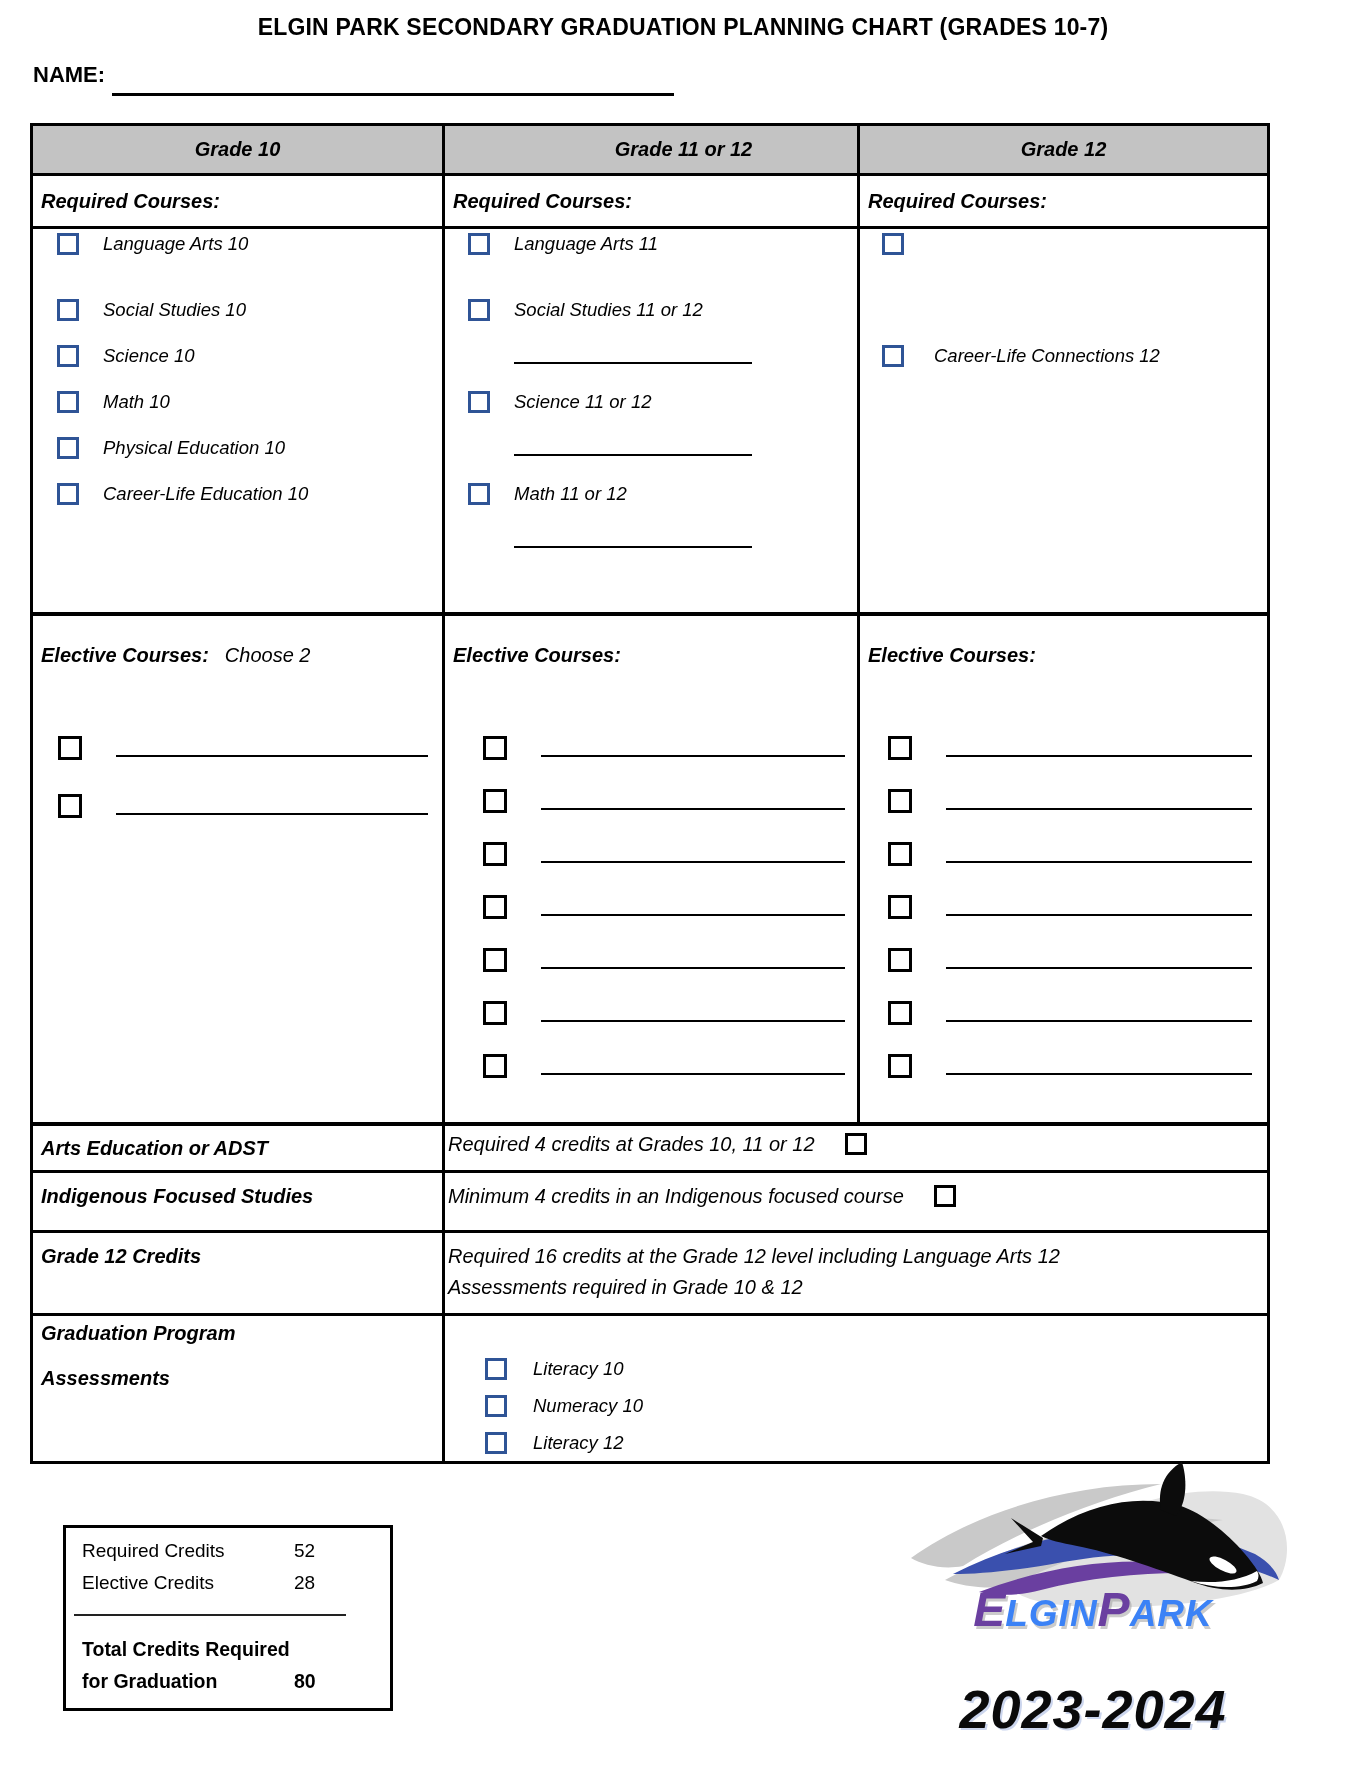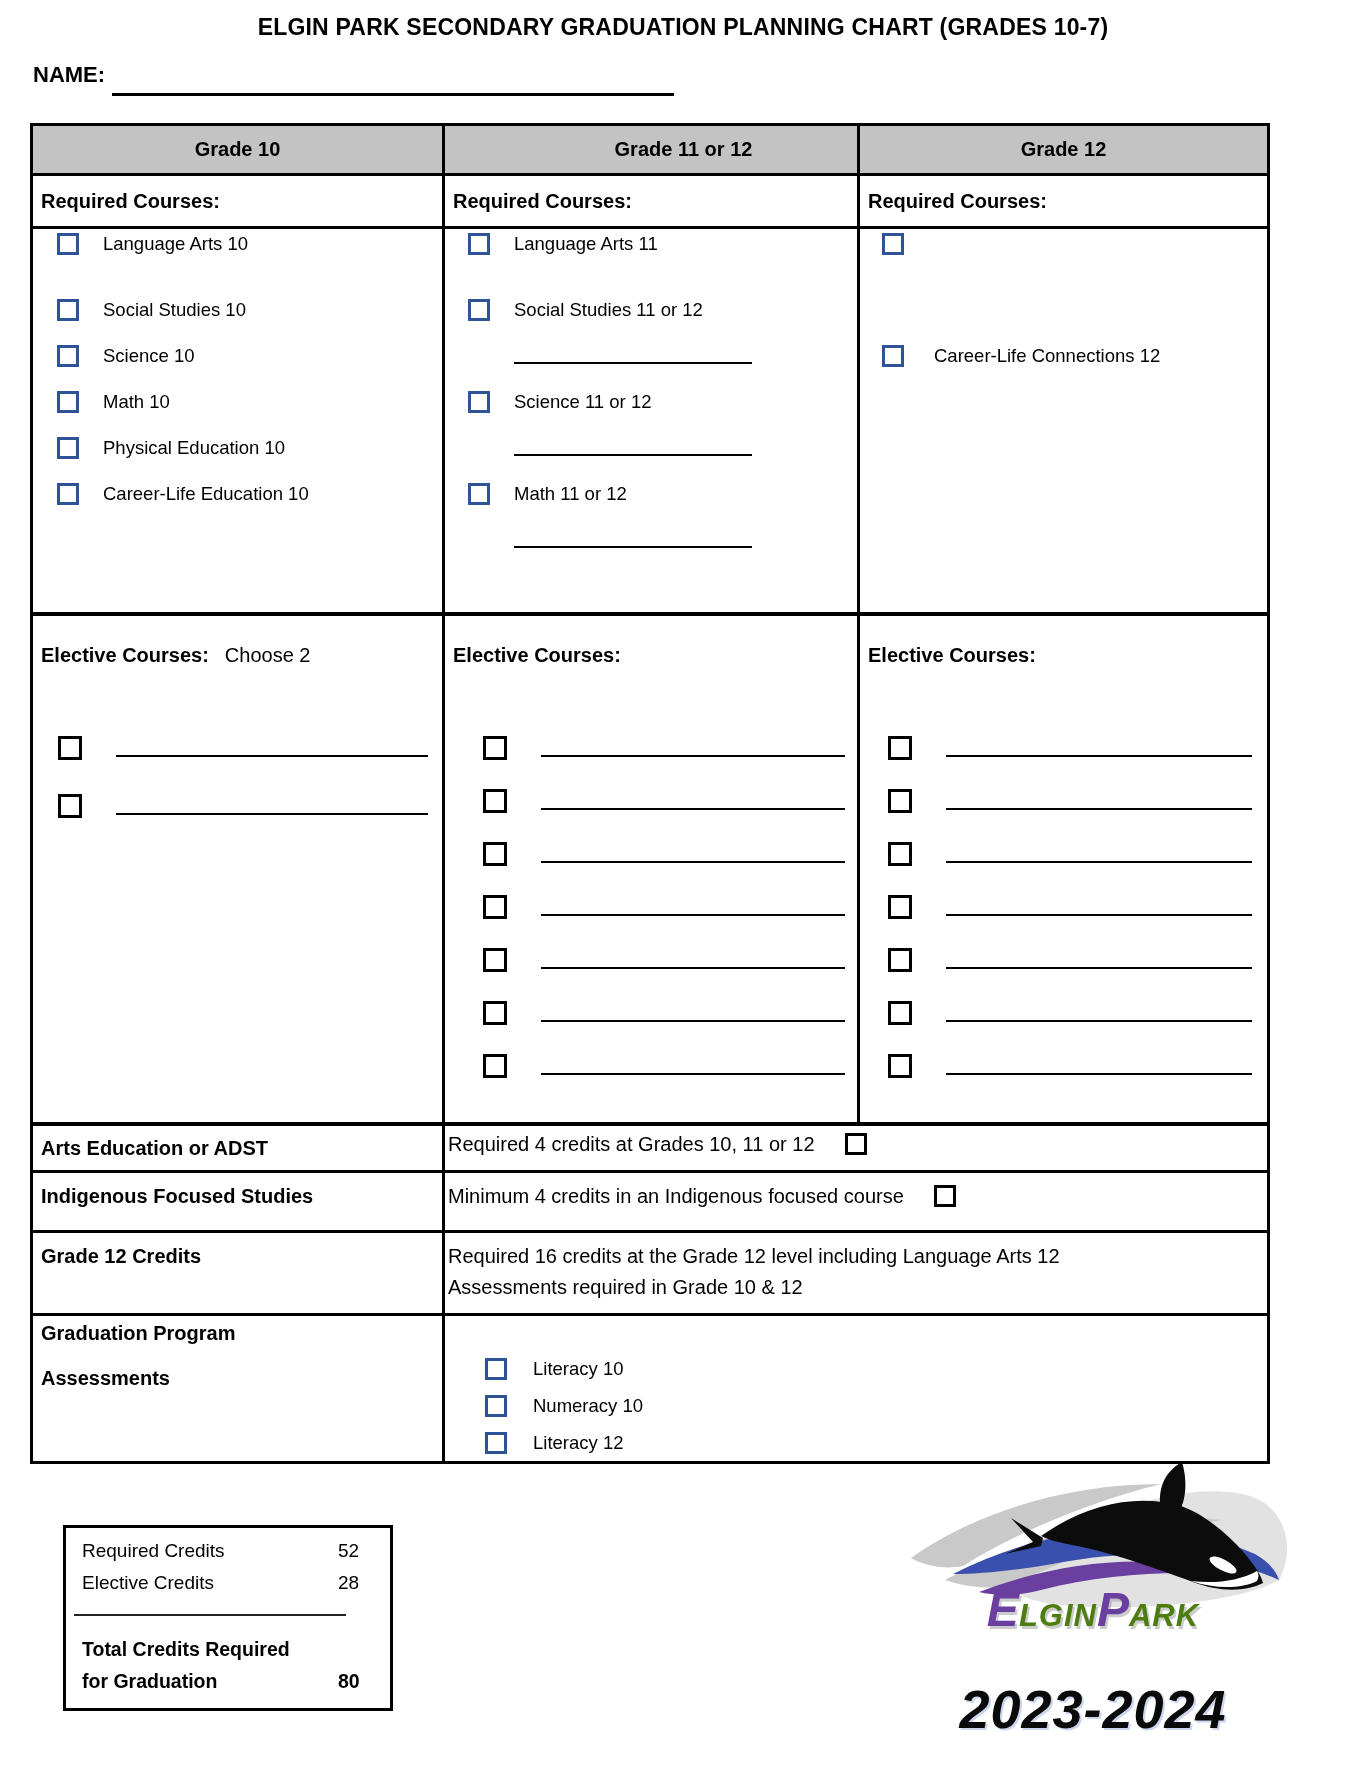--- a/index.html
+++ b/index.html
@@ -9,21 +9,21 @@
   .title { position:absolute; left:0; top:14px; width:100%; text-align:center;
            font-size:23px; font-weight:bold; letter-spacing:.2px; }
 
   .name-label { position:absolute; left:33px; top:62px; font-size:22px; font-weight:bold; }
   .name-line { position:absolute; left:112px; top:66px; width:562px; height:30px;
                border-bottom:3px solid #000; }
 
   
   .gtable { position:absolute; left:30px; top:123px; width:1240px; height:1341px;
             border:3px solid #000; }
-  .gtable-inner { position:relative; width:100%; height:100%; }
+  .gtable-inner { position:relative; width:100%; height:100%;font-style:italic; }
 
   .hdr-bg { position:absolute; left:0; top:0; width:100%; height:47px; background:#C3C3C3; }
   .hdr { position:absolute; top:0; height:47px; line-height:47px; text-align:center;
          font-size:20px; font-weight:bold; }
   .hdr.c1 { left:0; width:409px; } .hdr.c2 { left:412px; width:477px; } .hdr.c3 { left:827px; width:407px; }
 
   .hsep { position:absolute; left:0; width:100%; height:3px; background:#000; }
   .hsep.thick { height:4px; }
   .vsep { position:absolute; width:3px; background:#000; }
 
@@ -51,33 +51,33 @@
   .brow-flex { position:absolute; left:415px; display:flex; align-items:center; gap:30px; }
   .brow-flex span { font-size:20px; }
 
   .assess-item { position:absolute; display:flex; align-items:center; gap:26px; height:22px; }
   .assess-item span { font-size:18.5px; }
 
   
   .credits { position:absolute; left:63px; top:1525px; width:330px; height:186px;
              border:3px solid #000; }
   .credits-inner { position:relative; width:100%; height:100%; }
-  .cr-row { position:absolute; left:16px; display:flex; font-size:19px;gap:44px; }
+  .cr-row { position:absolute; left:16px; display:flex; font-size:19px; }
   .cr-row .lab { width:212px; }
   .cr-div { position:absolute; left:8px; top:86px; width:272px; border-top:2px solid #222; }
   .cr-total { font-weight:bold; font-size:19.5px;margin-top:8px; }
 
   
   .logo { position:absolute; left:888px; top:1462px; width:410px; height:300px; }
   .whale { position:absolute; left:5px; top:0; }
   .wordmark { position:absolute; left:0; top:120px; width:100%; text-align:center;
               font-style:italic; font-weight:bold; white-space:nowrap;
               text-shadow:2px 3px 0 rgba(160,160,160,.55); }
   .wm-big { font-size:48px; color:#6a3fa0; }
-  .wm-small { font-size:31px; color:#4d7c0f; letter-spacing:1px;margin-top:14px; }
+  .wm-small { font-size:37px; color:#3b82f6; letter-spacing:1px;margin-top:14px; }
   .logo-year { position:absolute; left:0; top:216px; width:100%; text-align:center;
                font-size:54px; font-weight:bold; font-style:italic; letter-spacing:1px;
                color:#0a0a0a; text-shadow:2px 2px 0 #ccd6ee; }
 </style>
 </head>
 <body>
 
 <div class="page">
 
   <div class="title">ELGIN PARK SECONDARY GRADUATION PLANNING CHART (GRADES 10-7)</div>

